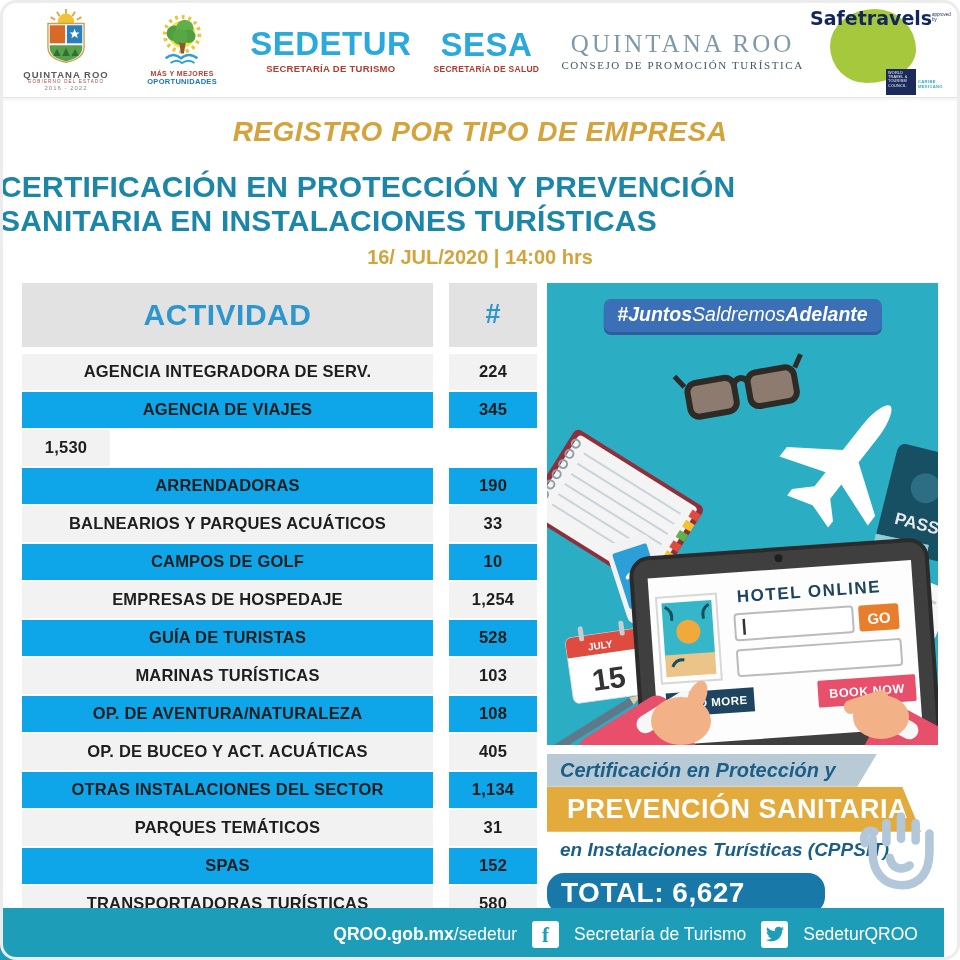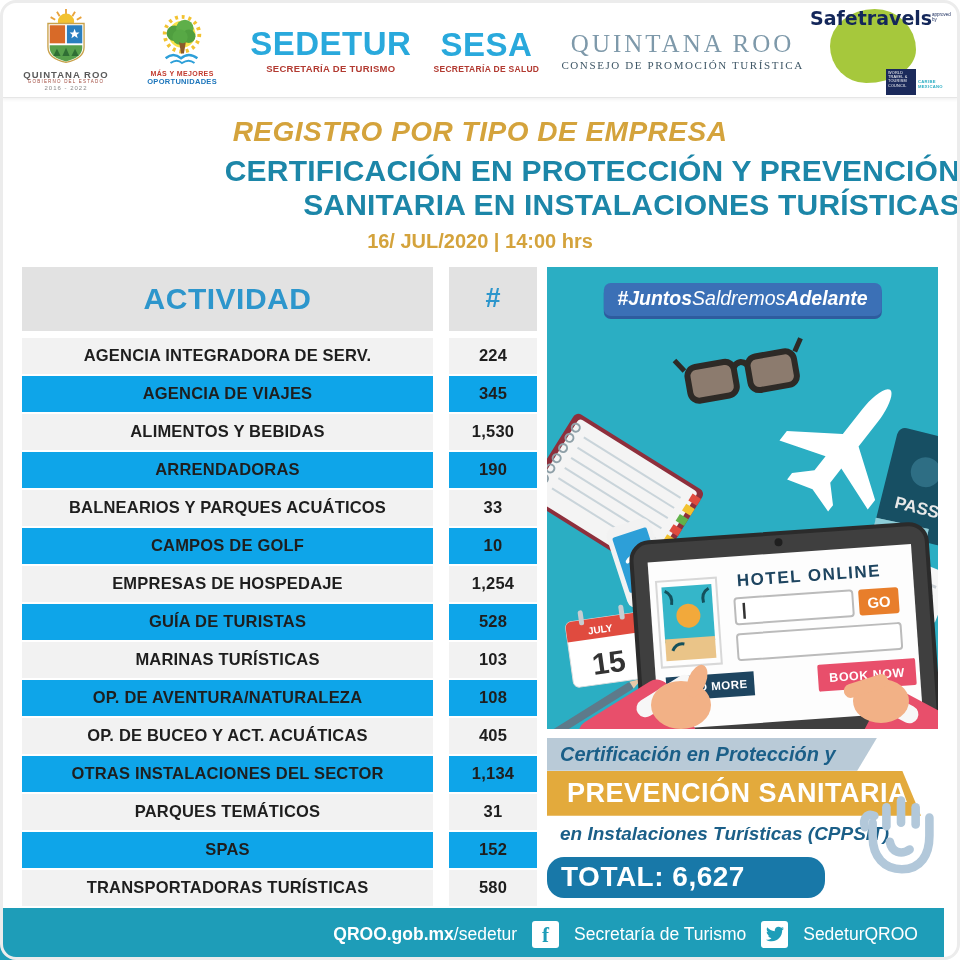--- a/index.html
+++ b/index.html
@@ -43,21 +43,21 @@
   .safe-l1, .safe-l2 { color:#14275A; font-weight:bold; font-size:19px; line-height:.95; font-family:"DejaVu Sans", sans-serif;}
   .safe-approved { color:#14275A; font-size:4.5px; margin-top:3px; }
   .wttc {
     position:absolute; right:26px; bottom:0; width:30px; height:26px; background:#1B2A5B;
     color:#fff; font-size:3.8px; line-height:1.15; padding:2px; letter-spacing:.2px;
   }
   .caribe { position:absolute; right:-2px; bottom:6px; width:26px; font-size:4.2px; color:#2BAEC3; font-weight:bold; letter-spacing:.3px; }
 
   
   .kicker   { text-align:center; color:#D4A33C; font-weight:bold; font-style:italic; font-size:28px; margin-top:18px; letter-spacing:.5px;}
-  .heading  { text-align:right; color:#1C86A8; font-weight:bold; font-size:30px; line-height:1.13; margin-top:6px; letter-spacing:.2px;}
+  .heading  { text-align:left; color:#1C86A8; font-weight:bold; font-size:30px; line-height:1.13; margin-top:22px; letter-spacing:.2px;}
   .datetime { text-align:center; color:#D4A33C; font-weight:bold; font-size:20px; margin-top:8px; }
 
   
   .main { display:flex; padding:0 22px; margin-top:14px; gap:10px; }
   .table-col { width:515px; flex:none; }
   .thead { display:flex; margin-bottom:7px; }
   .tlabel { flex:1; margin-right:16px; display:flex; align-items:center; justify-content:center; text-align:center; }
   .tcount { width:88px; flex:none; display:flex; align-items:center; justify-content:center; }
   .thead .tlabel, .thead .tcount { background:#e2e2e2; height:64px; }
   .thead .tlabel { color:#2D96CC; font-weight:bold; font-size:30px; letter-spacing:.5px;}
@@ -195,21 +195,20 @@
     <div id="table-rows">
         <div class="trow">
           <div class="tlabel">AGENCIA INTEGRADORA DE SERV.</div>
           <div class="tcount">224</div>
         </div>
         <div class="trow alt">
           <div class="tlabel">AGENCIA DE VIAJES</div>
           <div class="tcount">345</div>
         </div>
         <div class="trow">
-          <div class="tlabel">ALIMENTOS Y BEBIDAS</div>
           <div class="tcount">1,530</div>
         </div>
         <div class="trow alt">
           <div class="tlabel">ARRENDADORAS</div>
           <div class="tcount">190</div>
         </div>
         <div class="trow">
           <div class="tlabel">BALNEARIOS Y PARQUES ACUÁTICOS</div>
           <div class="tcount">33</div>
         </div>

